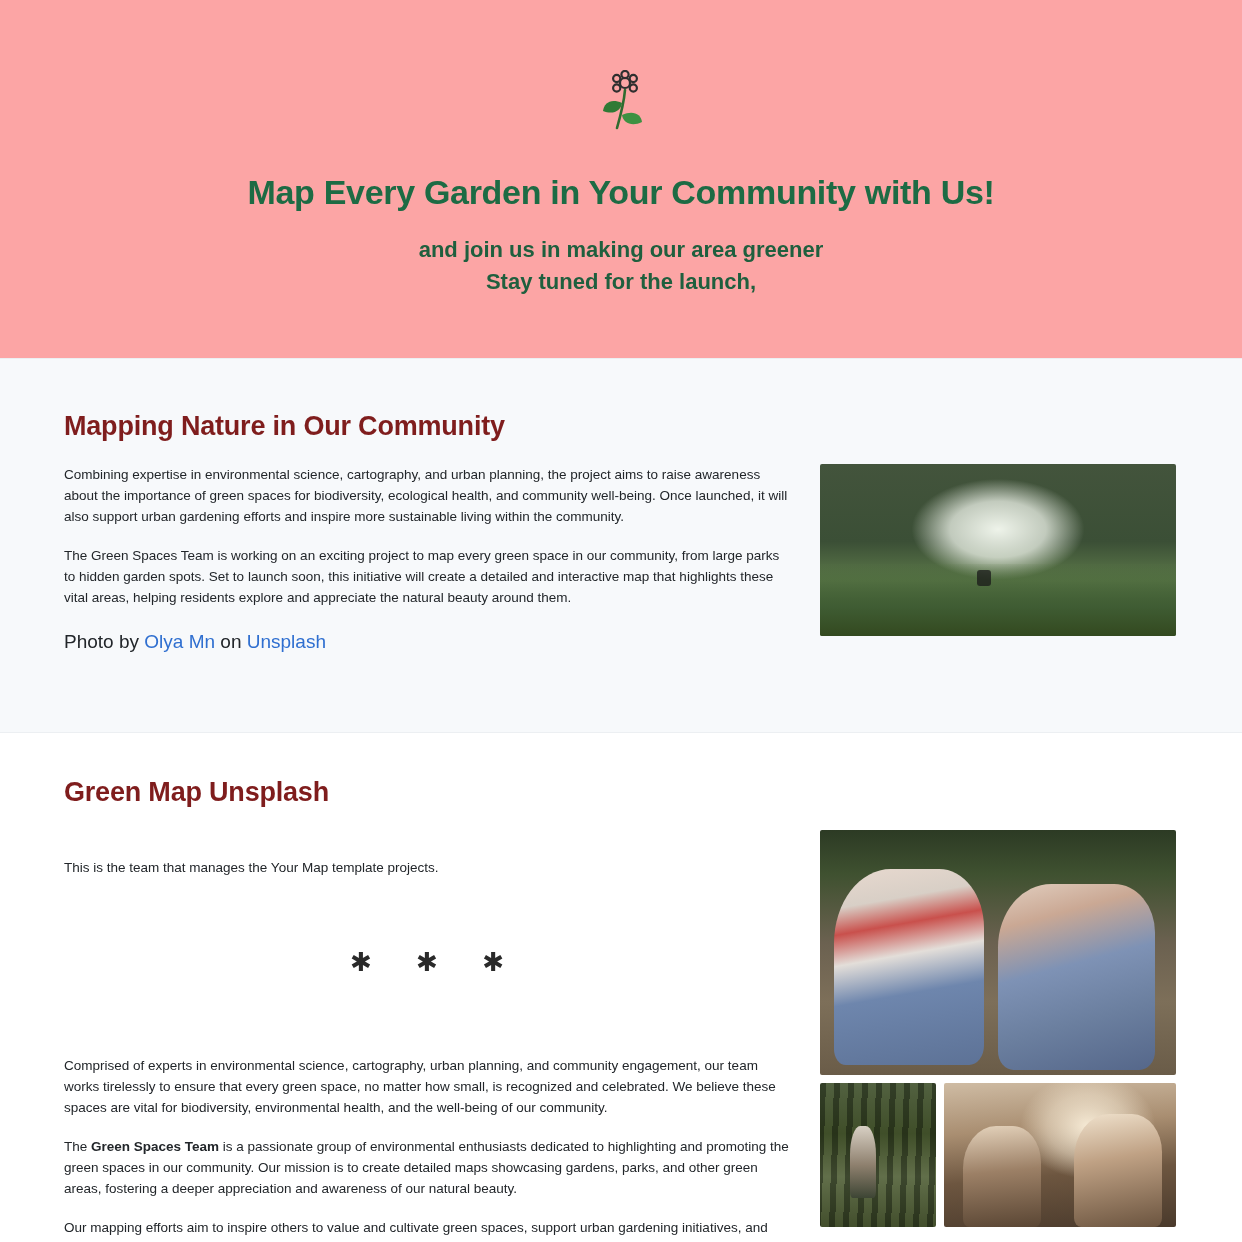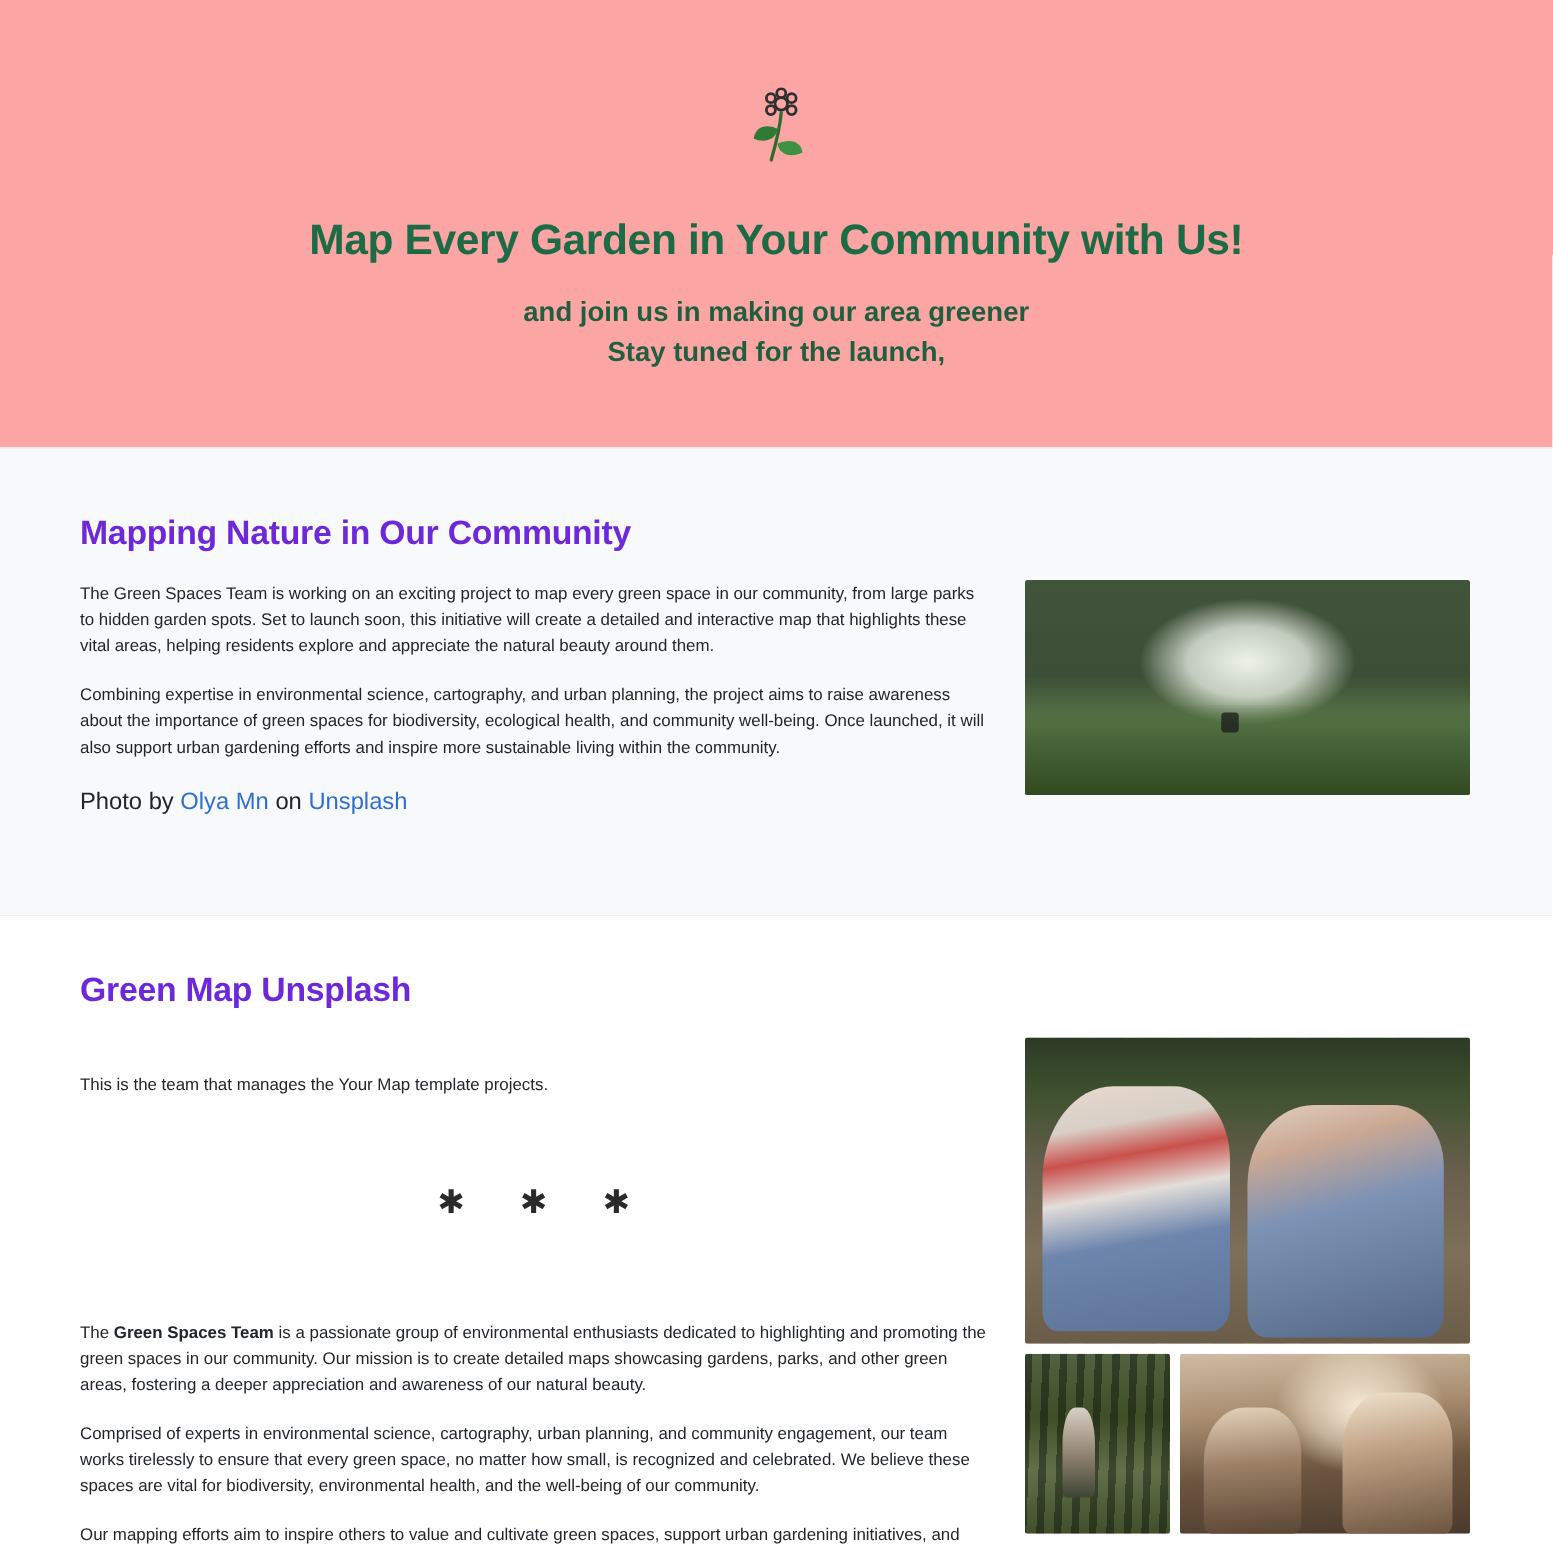--- a/index.html
+++ b/index.html
@@ -49,21 +49,21 @@
     padding: 52px 0 60px 0;
   }
   .wrap {
     width: 1242px;
     padding: 0 64px;
     margin: 0 auto;
   }
   .sec-title {
     font-size: 27px;
     font-weight: 700;
-    color: #6d28d9;
+    color: #7f1d1d;
     margin: 0 0 22px 0;
     letter-spacing: -0.2px;
   }
   .cols {
     display: flex;
     gap: 30px;
     align-items: flex-start;
   }
   .col-text { flex: 0 0 726px; max-width: 726px; }
   .col-media { flex: 1 1 auto; }
@@ -219,42 +219,42 @@
     <span>and join us in making our area greener</span>
     <span>Stay tuned for the launch,</span>
   </p>
 </header>
 
 <section class="section-grey">
   <div class="wrap">
     <h2 class="sec-title">Mapping Nature in Our Community</h2>
     <div class="cols">
       <div class="col-text">
+        <p class="body">Combining expertise in environmental science, cartography, and urban planning, the project aims to raise awareness about the importance of green spaces for biodiversity, ecological health, and community well-being. Once launched, it will also support urban gardening efforts and inspire more sustainable living within the community.</p>
         <p class="body">The Green Spaces Team is working on an exciting project to map every green space in our community, from large parks to hidden garden spots. Set to launch soon, this initiative will create a detailed and interactive map that highlights these vital areas, helping residents explore and appreciate the natural beauty around them.</p>
-        <p class="body">Combining expertise in environmental science, cartography, and urban planning, the project aims to raise awareness about the importance of green spaces for biodiversity, ecological health, and community well-being. Once launched, it will also support urban gardening efforts and inspire more sustainable living within the community.</p>
         <p class="credit"><span>Photo by </span><a href="#">Olya Mn</a><span> on </span><a href="#">Unsplash</a></p>
       </div>
       <div class="col-media">
         <div class="photo photo-forest"></div>
       </div>
     </div>
   </div>
 </section>
 
 <section class="section-white">
   <div class="wrap">
     <h2 class="sec-title">Green Map Unsplash</h2>
     <div class="cols">
       <div class="col-text">
         <p class="intro-line">This is the team that manages the Your Map template projects.</p>
 
         <div class="divider-stars">✱ ✱ ✱</div>
 
+        <p class="body">Comprised of experts in environmental science, cartography, urban planning, and community engagement, our team works tirelessly to ensure that every green space, no matter how small, is recognized and celebrated. We believe these spaces are vital for biodiversity, environmental health, and the well-being of our community.</p>
         <p class="body"><span>The </span><span class="bold">Green Spaces Team</span><span> is a passionate group of environmental enthusiasts dedicated to highlighting and promoting the green spaces in our community. Our mission is to create detailed maps showcasing gardens, parks, and other green areas, fostering a deeper appreciation and awareness of our natural beauty.</span></p>
-        <p class="body">Comprised of experts in environmental science, cartography, urban planning, and community engagement, our team works tirelessly to ensure that every green space, no matter how small, is recognized and celebrated. We believe these spaces are vital for biodiversity, environmental health, and the well-being of our community.</p>
         <p class="body">Our mapping efforts aim to inspire others to value and cultivate green spaces, support urban gardening initiatives, and contribute to a sustainable future. Join us in our mission to make our community greener and more connected to nature.</p>
 
       </div>
       <div class="col-media">
         <div class="photo photo-tulips"></div>
         <div class="photo-row">
           <div class="photo photo-forest2"></div>
           <div class="photo photo-friends"></div>
         </div>
       </div>

